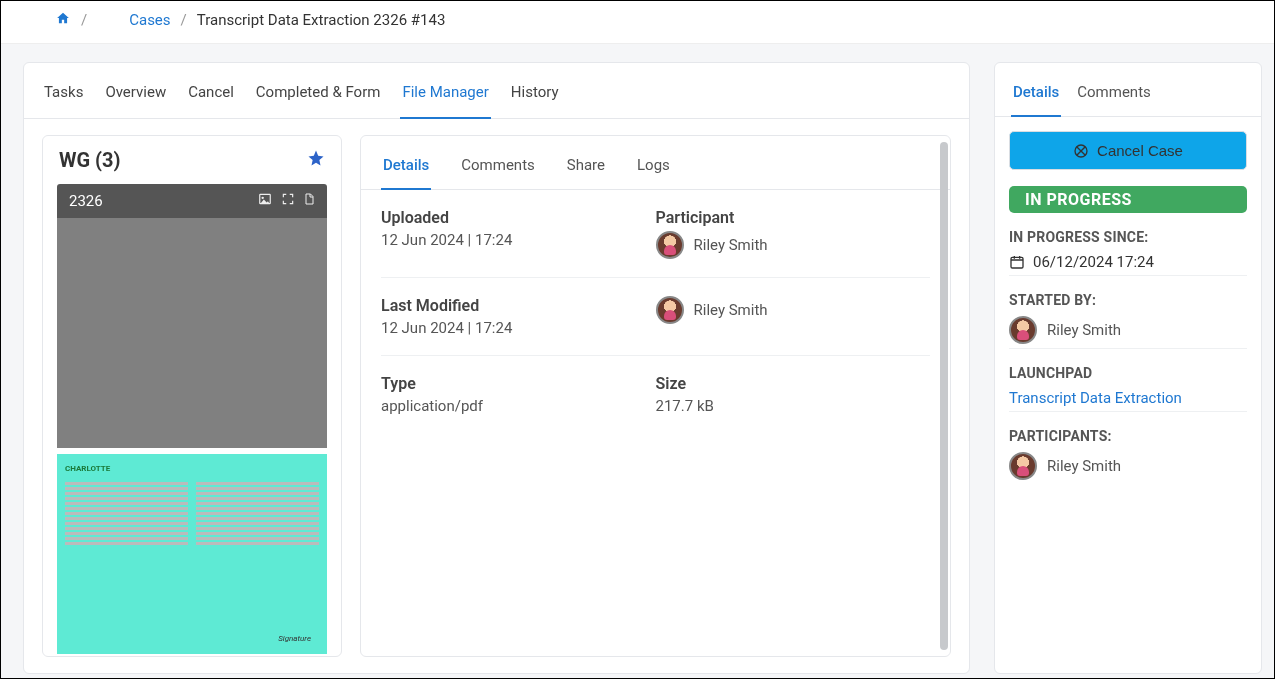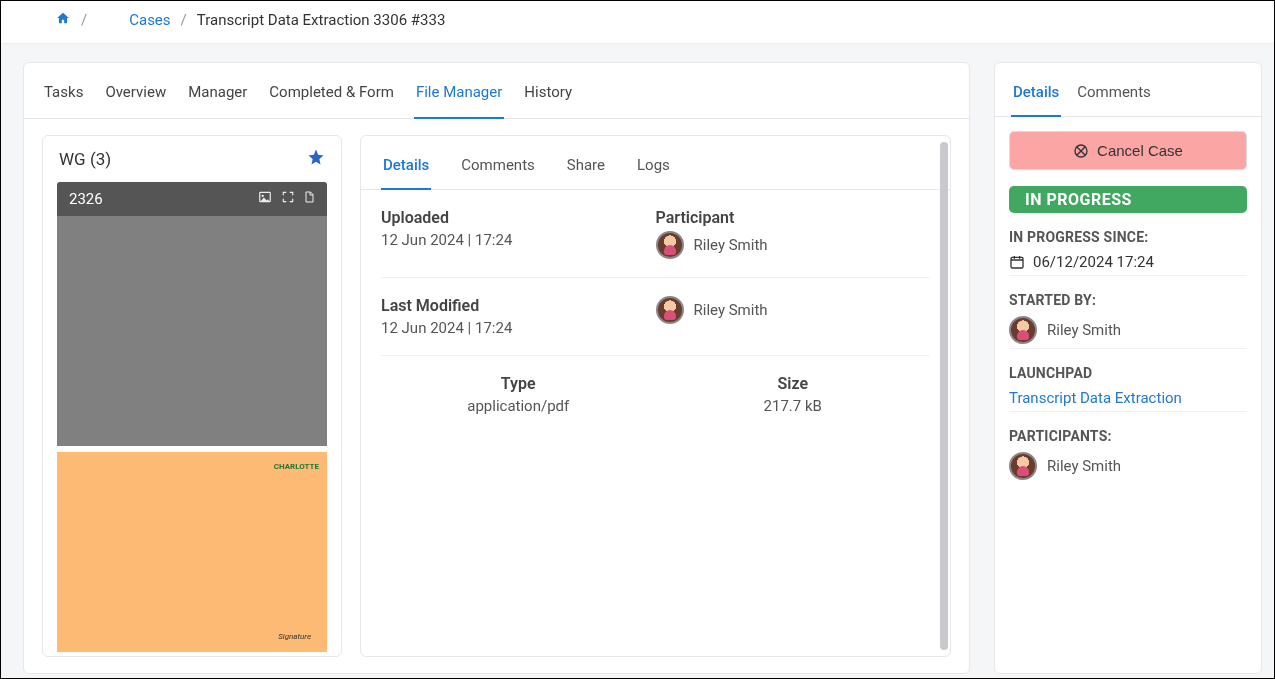--- a/index.html
+++ b/index.html
@@ -11,50 +11,50 @@
 .breadcrumb .current { color: #333; }
 .home-icon { color: #1f78d1; }
 .workspace { flex: 1; display: flex; gap: 24px; padding: 18px 12px 4px 22px; background: #f5f6f8; overflow: hidden; }
 .main-panel { flex: 1; background: #fff; border-radius: 6px; border:1px solid #e5e7eb; display: flex; flex-direction: column; overflow: hidden; }
 .side-panel { width: 268px; background: #fff; border-radius: 6px; border:1px solid #e5e7eb; display: flex; flex-direction: column; overflow: hidden; padding: 0 0 10px; }
 .tabs { display: flex; gap: 18px; padding: 14px 18px 0; border-bottom: 1px solid #e5e7eb; }
 .tab { padding: 6px 2px 16px; color: #444; cursor: pointer; font-size: 15px; border-bottom: 2px solid transparent; margin-bottom: -1px; }
 .tab.active { color: #1f78d1; border-bottom-color: #1f78d1; }
 .content-row { flex:1; display: flex; gap: 18px; padding: 16px 18px; overflow: hidden; }
 .file-col { width: 300px; border:1px solid #e5e7eb; border-radius: 6px; display:flex; flex-direction:column; overflow:hidden; }
-.file-col-header { display:flex; justify-content:space-between; align-items:center; padding: 12px 16px; font-weight:400; font-size:17px;text-align:right; }
+.file-col-header { display:flex; justify-content:space-between; align-items:center; padding: 12px 16px; font-weight:700; font-size:20px;text-align:right; }
 .star-icon { color:#2d63c8; }
 .preview { flex:1; overflow:auto; padding: 0 14px 14px; }
 .pdf-toolbar { background:#555; color:#fff; display:flex; justify-content:space-between; align-items:center; padding:8px 12px; border-radius:3px 3px 0 0; font-size:15px; }
 .pdf-tools { display:flex; gap:8px; align-items:center; }
 .pdf-tools span { opacity:.9; }
 .pdf-body { background:#808080; height:230px; }
-.pdf-page { background:#fdba74; height:200px; margin-top:6px; display:flex; flex-direction:column; padding:10px 8px; font-size:5px; color:#333; line-height:1.2; position:relative;align-items:flex-end; }
+.pdf-page { background:#5eead4; height:200px; margin-top:6px; display:flex; flex-direction:column; padding:10px 8px; font-size:5px; color:#333; line-height:1.2; position:relative; }
 .pdf-logo { color:#1a7a3a; font-weight:bold; font-size:8px; }
 .pdf-cols { display:flex; gap:8px; margin-top:6px; flex:1; }
 .pdf-colL, .pdf-colR { flex:1; }
 .pdf-line { height:3px; background:#bbb; margin:2px 0; }
 .pdf-sig { position:absolute; right:16px; bottom:10px; font-style:italic; font-size:8px; }
 .details-col { flex:1; border:1px solid #e5e7eb; border-radius:6px; overflow:hidden; position:relative; }
 .details-col::after { content:''; position:absolute; right:2px; top:6px; bottom:6px; width:8px; background:#c7c9cc; border-radius:4px; }
 .sub-tabs { display:flex; gap:28px; padding:14px 20px 0; border-bottom:1px solid #e5e7eb; }
 .sub-tab { padding: 6px 2px 14px; color:#555; cursor:pointer; font-size:15px; border-bottom:2px solid transparent; margin-bottom:-1px; }
 .sub-tab.active { color:#1f78d1; border-bottom-color:#1f78d1; font-weight:500; }
 .detail-rows { padding: 0 20px; }
 .detail-row { display:flex; padding:18px 0; border-bottom:1px solid #eef0f2; }
-.detail-row:last-child { border-bottom:none;text-align:center; }
+.detail-row:last-child { border-bottom:none; }
 .detail-cell { flex:1; }
 .detail-label { font-weight:600; color:#444; font-size:16px; margin-bottom:4px; }
 .detail-value { color:#555; font-size:15px; }
 .user-chip { display:flex; align-items:center; gap:10px; color:#555; font-size:15px; }
 .avatar { width:28px; height:28px; border-radius:50%; border:2px solid #888; background: radial-gradient(circle at 50% 35%, #f4c9a4 30%, transparent 31%), linear-gradient(#6a3b2e, #6a3b2e); display:inline-block; position:relative; }
 .avatar::after { content:''; position:absolute; left:6px; right:6px; bottom:2px; height:10px; background:#d94f7a; border-radius:8px 8px 4px 4px; }
 .side-tabs { display:flex; gap:14px; padding:14px 16px 0; border-bottom:1px solid #e5e7eb; }
 .side-inner { padding: 14px 14px 0; display:flex; flex-direction:column; gap:16px; }
-.cancel-btn { border:1px solid #d9dde2; border-radius:5px; background:#fca5a5; padding:10px 12px; display:flex; align-items:center; justify-content:center; gap:8px; font-size:15px; cursor:pointer; color:#333; }
+.cancel-btn { border:1px solid #d9dde2; border-radius:5px; background:#0ea5e9; padding:10px 12px; display:flex; align-items:center; justify-content:center; gap:8px; font-size:15px; cursor:pointer; color:#333; }
 .status-badge { background:#40a860; color:#fff; font-weight:700; letter-spacing:.5px; padding:4px 16px; border-radius:5px; font-size:16px; }
 .side-section { border-bottom:1px solid #eef0f2; padding-bottom:4px; }
 .side-section:last-child { border-bottom:none; }
 .side-heading { font-weight:700; color:#555; font-size:14px; margin-bottom:8px; letter-spacing:.2px; }
 .side-value { display:flex; align-items:center; gap:8px; color:#333; font-size:15px; }
 .launchpad-link { color:#1f78d1; font-size:15px; text-decoration:none; cursor:pointer;margin-top:48px; }
 .calendar-icon { width:16px; height:16px; display:inline-block; }
 </style>
 </head>
 <body>
@@ -62,29 +62,29 @@
 <div class="app">
   <div class="breadcrumb">
     <a href="#" class="home-icon">
       <svg width="16" height="14" viewBox="0 0 24 24" fill="currentColor">
           <path d="M12 3l10 9h-3v9h-5v-6H10v6H5v-9H2z"></path>
         </svg>
     </a>
     <span class="sep">/</span>
     <a href="#">Cases</a>
     <span class="sep">/</span>
-    <span class="current">Transcript Data Extraction 3306 #333</span>
+    <span class="current">Transcript Data Extraction 2326 #143</span>
   </div>
 
   <div class="workspace">
     <div class="main-panel">
       <div class="tabs">
         <div class="tab">Tasks</div>
         <div class="tab">Overview</div>
-        <div class="tab">Manager</div>
+        <div class="tab">Cancel</div>
         <div class="tab">Completed &amp; Form</div>
         <div class="tab active">File Manager</div>
         <div class="tab">History</div>
       </div>
 
       <div class="content-row">
         <div class="file-col">
           <div class="file-col-header">
             <span>WG (3)</span>
             <span class="star-icon">

